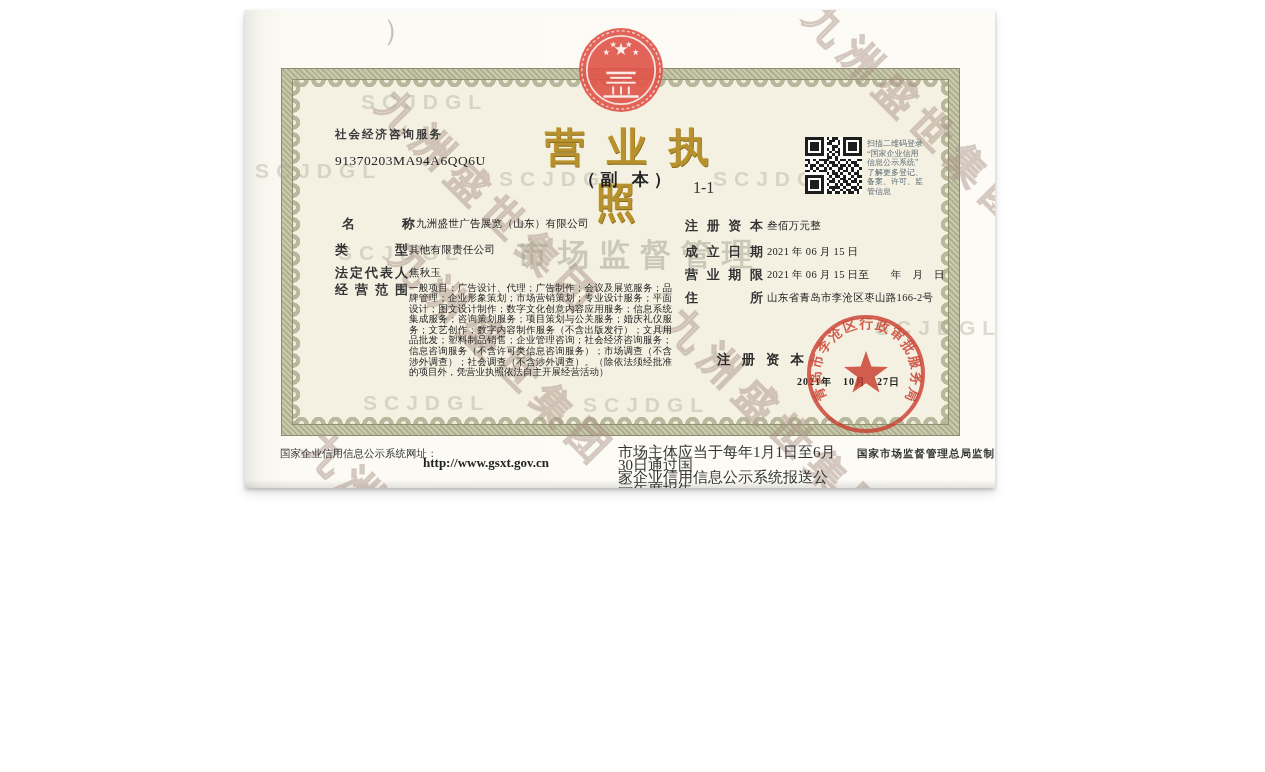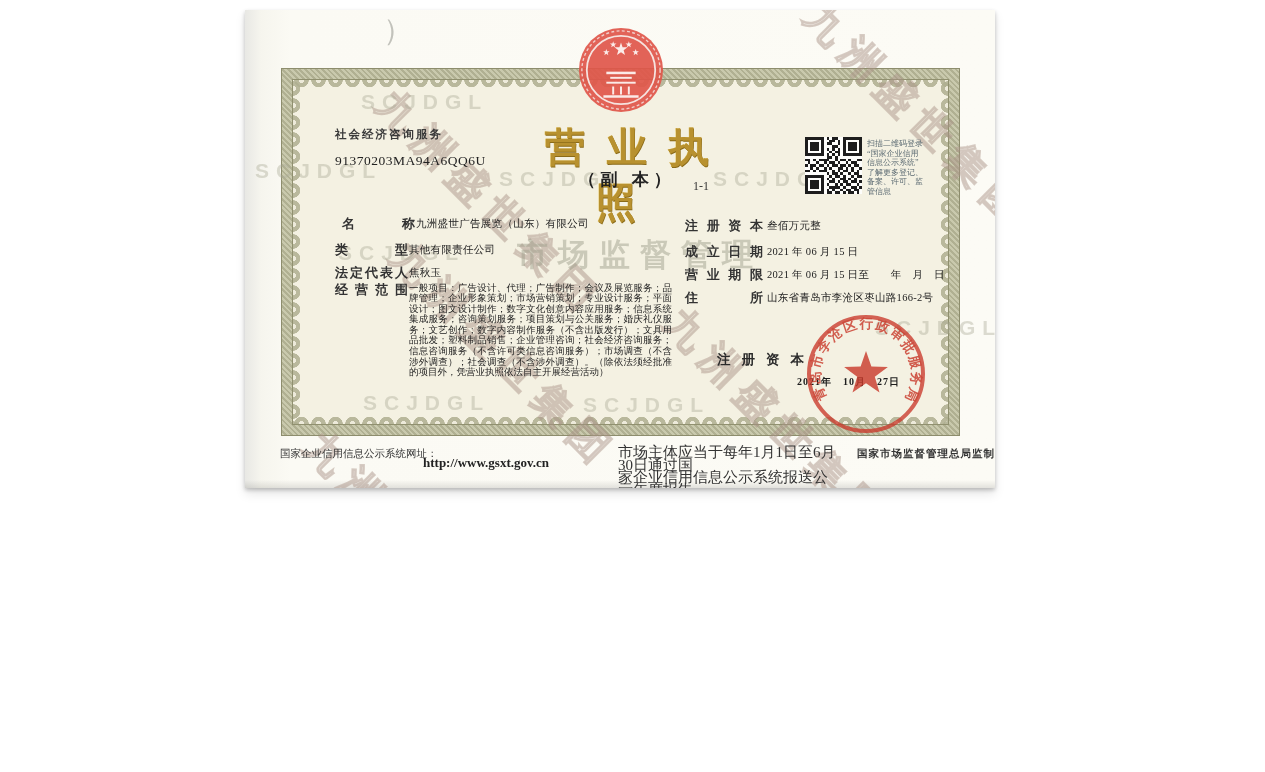--- a/index.html
+++ b/index.html
@@ -57,21 +57,21 @@
   .emblem { position:absolute; left:332px; top:14px; z-index:4; }
   .credit { position:absolute; left:90px; top:117px; z-index:3; }
   .credit .lab { font-size:11.5px; letter-spacing:2px; font-weight:600; color:#3a3a3a; }
   .credit .code { display:block; margin-top:8px; font-size:13.5px; letter-spacing:.5px; color:#222; }
   .title { position:absolute; left:250px; top:110px; width:264px; z-index:3; text-align:center;
            font-size:40px; font-weight:700; letter-spacing:22px; text-indent:22px; color:#b8912f;
            text-shadow: .6px .9px 0 #8a6a18, -.5px -.5px 0 #e6c96e;
            font-family:"Liberation Sans",sans-serif; }
   .subtitle { position:absolute; left:250px; top:158px; width:264px; z-index:3; text-align:center;
            font-size:17px; font-weight:700; letter-spacing:5px; color:#222; }
-  .pageno { position:absolute; left:448px; top:169px; z-index:3; font-size:12px; color:#333; }
+  .pageno { position:absolute; left:448px; top:169px; z-index:3; font-size:16px; color:#333; }
 
   
   .qr { position:absolute; left:560px; top:127px; width:57px; height:57px; background:#fdfdfb;
         z-index:3; display:grid; grid-template-columns:repeat(21,1fr); grid-template-rows:repeat(21,1fr); }
   .qr i.on { background:#1d1d1d; }
   .qr-caption { position:absolute; left:622px; top:129px; width:66px; z-index:3;
         font-size:8px; line-height:9.6px; color:#5c6b73; white-space:pre-line; }
 
   
   .lrow { position:absolute; left:90px; z-index:3; }

